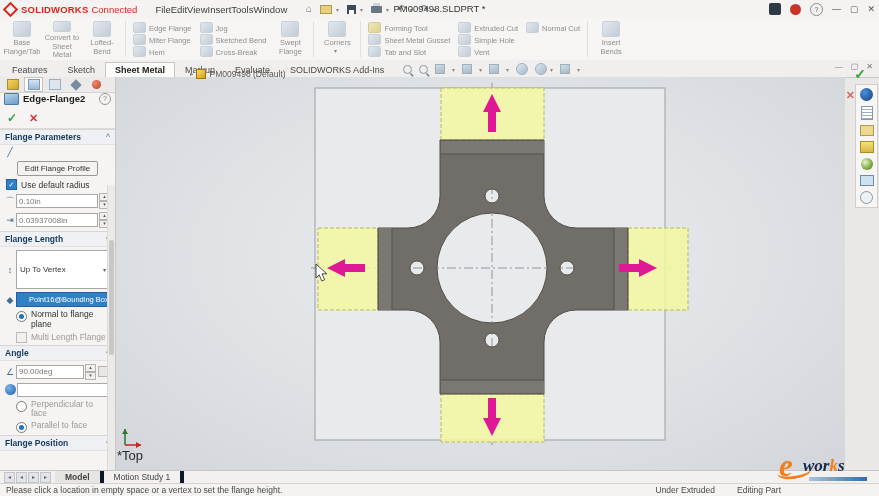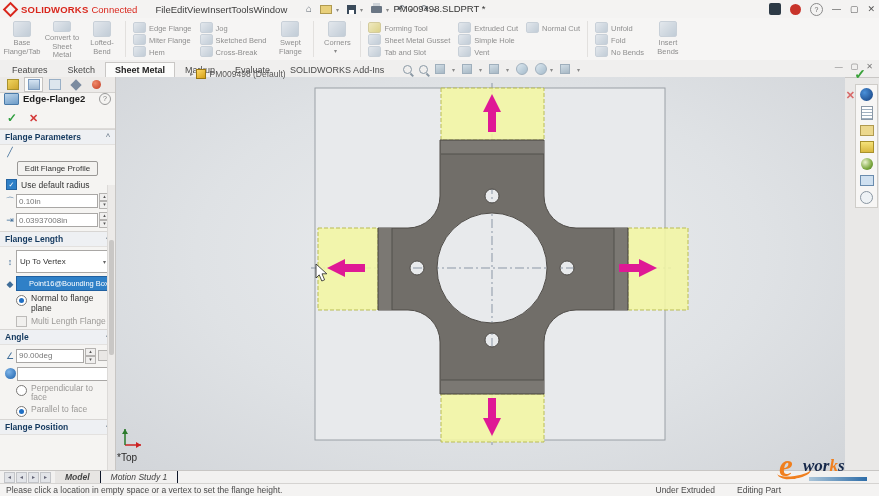--- a/index.html
+++ b/index.html
@@ -69,53 +69,53 @@
   .fico{width:12px;text-align:center;color:#3f6d99;font-size:9px;flex:none;}
   .fin{flex:1;min-width:0;height:12px;border:1px solid #a9a7a5;font-size:8px;padding:0 2px;color:#777;background:#fff;font-family:inherit;}
   .spin{display:flex;flex-direction:column;margin-left:1px;flex:none;}
   .spin i{font-style:normal;font-size:5px;line-height:5px;height:6px;width:9px;text-align:center;color:#555;border:1px solid #b5b3b1;background:#f0efee;}
   .lstwrap{display:flex;margin:2px 4px;}
   .lst{flex:1;background:#fff;border:1px solid #a9a7a5;height:54px;padding:1px 3px;font-size:8px;color:#444;line-height:1.45;}
   .btn{display:block;margin:4px auto 3px;padding:2px 7px;border:1px solid #9a9896;background:#f3f2f0;border-radius:2px;font-size:8px;color:#333;font-family:inherit;}
   .cbrow{display:flex;align-items:center;margin:2px 6px;}
   .cb{width:9px;height:9px;background:#2f80c7;border:1px solid #2463a0;color:#fff;font-size:7px;line-height:9px;text-align:center;margin-right:4px;flex:none;}
   .cbo{width:9px;height:9px;border:1px solid #bdbbb9;background:#f1f0ee;margin-right:4px;flex:none;}
-  .fsel{flex:1;height:13px;border:1px solid #a9a7a5;background:#fff;display:flex;align-items:center;justify-content:space-between;padding:4px 3px;font-size:8px;color:#333;}
+  .fsel{flex:1;height:13px;border:1px solid #a9a7a5;background:#fff;display:flex;align-items:center;justify-content:space-between;padding:12px 3px;font-size:8px;color:#333;}
   .fsel .c{font-size:6px;color:#666;}
   .fhl{flex:1;min-width:0;height:13px;background:#2f80c7;border:1px solid #2060a0;color:#fff;font-size:7.5px;line-height:13px;padding:0 12px;white-space:nowrap;overflow:hidden;}
   .radrow{display:flex;align-items:flex-start;margin:2px 6px 2px 16px;line-height:1.15;}
   .rad{width:9px;height:9px;border:1px solid #7a7876;border-radius:50%;background:#fff;margin-right:4px;position:relative;flex:none;margin-top:1px;}
   .rad.on::after{content:"";position:absolute;inset:2px;background:#1f6fc4;border-radius:50%;}
   .muted{color:#9b9997;}
   .minif{width:10px;height:9px;background:#e9e7e5;border:1px solid #b5b3b1;margin-left:2px;flex:none;}
   .globe{width:11px;height:11px;border-radius:50%;background:radial-gradient(circle at 35% 35%,#7db4e8,#1b5faa);flex:none;margin:0 1px;}
   .pmsb{position:absolute;right:0;top:108px;width:7px;height:285px;background:#eceae8;border-left:1px solid #dcdad8;}
   .pmsb b{position:absolute;left:1px;top:55px;width:5px;height:115px;background:#c9c7c5;border-radius:2px;}
   
   .vp{position:absolute;left:115px;top:77px;width:730px;height:393px;background:radial-gradient(ellipse at 50% 45%,#ebedef 0%,#dfe2e5 55%,#d2d5d9 100%);z-index:1;}
   .tree{position:absolute;left:190px;top:69px;display:flex;align-items:center;z-index:7;color:#555;font-size:8.5px;}
   .texp{font-size:7px;color:#888;margin-right:2px;}
   .cube{width:8px;height:8px;background:linear-gradient(145deg,#ffd966,#d4a017);border:1px solid #9a7612;margin-right:4px;}
-  .orient{position:absolute;left:2px;bottom:7px;font-size:10px;color:#2a2a2a;z-index:3;}
+  .orient{position:absolute;left:2px;bottom:7px;font-size:13px;color:#2a2a2a;z-index:3;}
   .okmark{position:absolute;right:13px;top:66px;color:#3aa23a;font-weight:bold;font-size:14px;z-index:8;}
   .xmark{position:absolute;right:24px;top:89px;color:#d86a6a;font-weight:bold;font-size:11px;z-index:8;}
   
   .tps{position:absolute;right:1px;top:84px;width:21px;background:#f7f6f5;border:1px solid #cfcdc9;display:flex;flex-direction:column;align-items:center;padding:3px 0;gap:5px;z-index:8;}
   .t1{width:13px;height:13px;border-radius:50%;background:radial-gradient(circle at 35% 35%,#4a90d9,#123c7a);}
   .t2{width:10px;height:12px;background:repeating-linear-gradient(#fff 0 2px,#9fb0c0 2px 3px);border:1px solid #8a98a6;}
   .t3{width:12px;height:9px;background:#ecd88e;border:1px solid #b09a50;}
   .t4{width:12px;height:10px;background:linear-gradient(#f5e27a,#d9b83f);border:1px solid #a8912c;}
   .t5{width:12px;height:12px;border-radius:50%;background:radial-gradient(circle at 35% 35%,#eaf2cf,#7ca840 60%,#3f6e1f);}
   .t6{width:12px;height:9px;background:#cfe0f0;border:1px solid #6a8cae;}
   .t7{width:11px;height:11px;border-radius:50%;border:1px solid #8a96a2;background:#eef2f5;}
   
   .btabs{position:absolute;left:0;top:470px;width:879px;height:13px;background:#f2f1f0;border-top:1px solid #c8c6c4;display:flex;align-items:center;font-size:8.5px;color:#444;}
   .nav{display:flex;gap:1px;margin:0 4px;}
   .nav span{width:9px;height:9px;background:#e2e4e8;border:1px solid #c2c4c8;font-size:6px;line-height:9px;text-align:center;color:#667;}
-  .btab{padding:1px 10px;border-right:1px solid #0f172a;height:11px;line-height:11px;font-style:italic;}
+  .btab{padding:1px 10px;border-right:4px solid #0f172a;height:11px;line-height:11px;}
   .btab.active{font-weight:bold;background:#e7e5e3;}
   .sbar{position:absolute;left:0;top:483px;width:879px;height:13px;background:#f4f3f2;border-top:1px solid #d5d3d1;display:flex;align-items:center;font-size:8.5px;color:#4a4a4a;padding:0 6px;box-sizing:border-box;}
   .sright{margin-left:auto;display:flex;gap:22px;margin-right:92px;}
   
   .wm{position:absolute;right:4px;top:450px;width:96px;height:38px;z-index:9;font-family:"Liberation Serif",serif;}
   .wm .e{position:absolute;left:0;top:-2px;font-size:31px;font-style:italic;font-weight:bold;color:#f07f1e;}
   .wm .swoosh{position:absolute;left:-2px;top:14px;width:34px;height:12px;border-bottom:3px solid #f07f1e;border-radius:50%;transform:rotate(-8deg);}
   .wm .wt{position:absolute;left:24px;top:6px;font-size:17px;font-style:italic;font-weight:bold;color:#16284a;}
   .wm .wt .o{color:#f07f1e;}
   .wm .bar{position:absolute;left:30px;top:27px;width:58px;height:4px;background:linear-gradient(90deg,#aac4d8,#2e6da8);}
@@ -242,34 +242,20 @@
         <span>Vent</span>
       </div>
   </div>
   <div class="rstack">
     <div class="rsmall">
         <span class="ric"></span>
         <span>Normal Cut</span>
       </div>
   </div>
   <div class="rdiv"></div>
-  <div class="rstack">
-    <div class="rsmall">
-        <span class="ric"></span>
-        <span>Unfold</span>
-      </div>
-    <div class="rsmall">
-        <span class="ric"></span>
-        <span>Fold</span>
-      </div>
-    <div class="rsmall">
-        <span class="ric"></span>
-        <span>No Bends</span>
-      </div>
-  </div>
   <div class="rbig">
       <span class="ric"></span>
       <span>Insert Bends</span>
     </div>
 </div>
 
 <div class="tabrow">
   <div class="rtab">Features</div>
   <div class="rtab">Sketch</div>
   <div class="rtab active">Sheet Metal</div>

